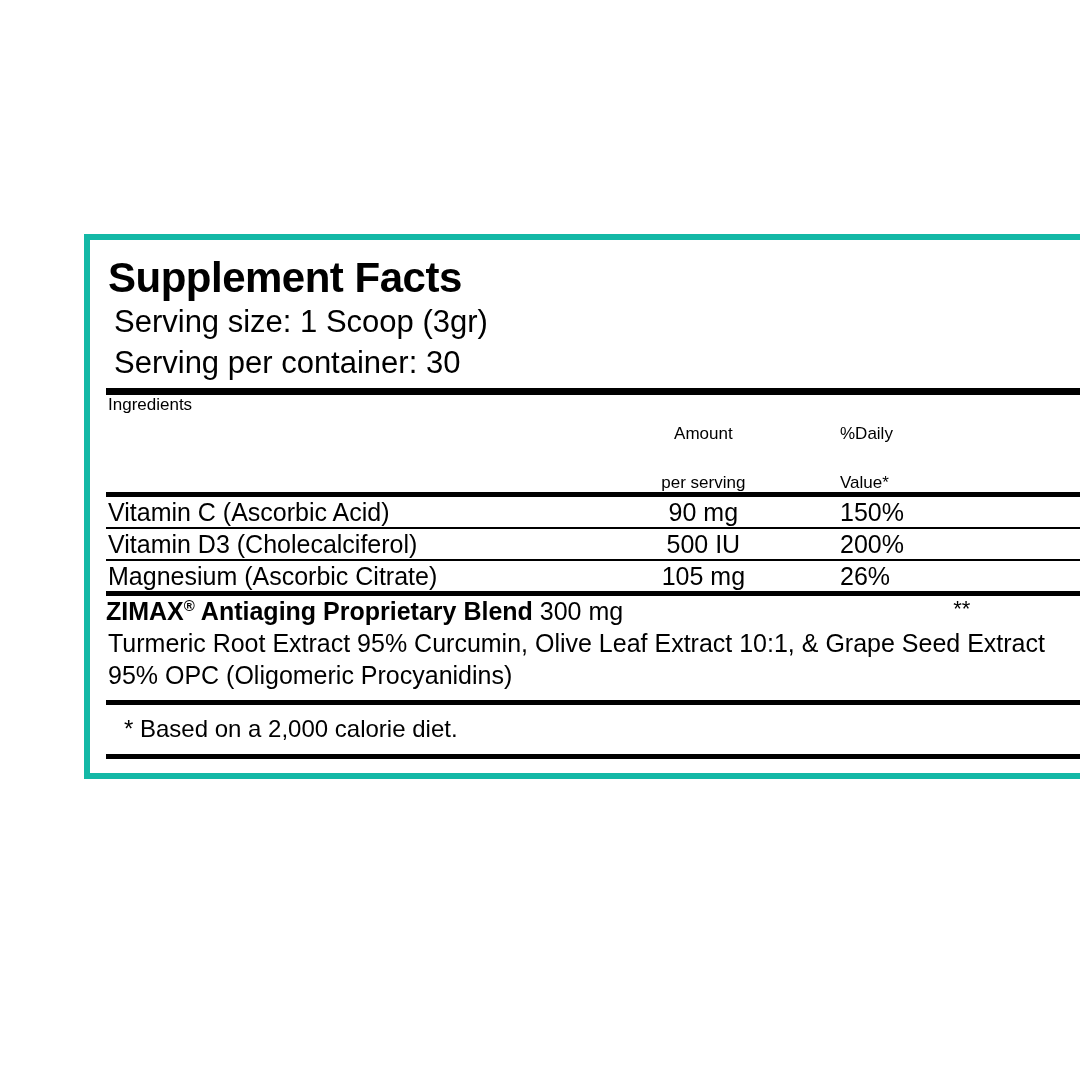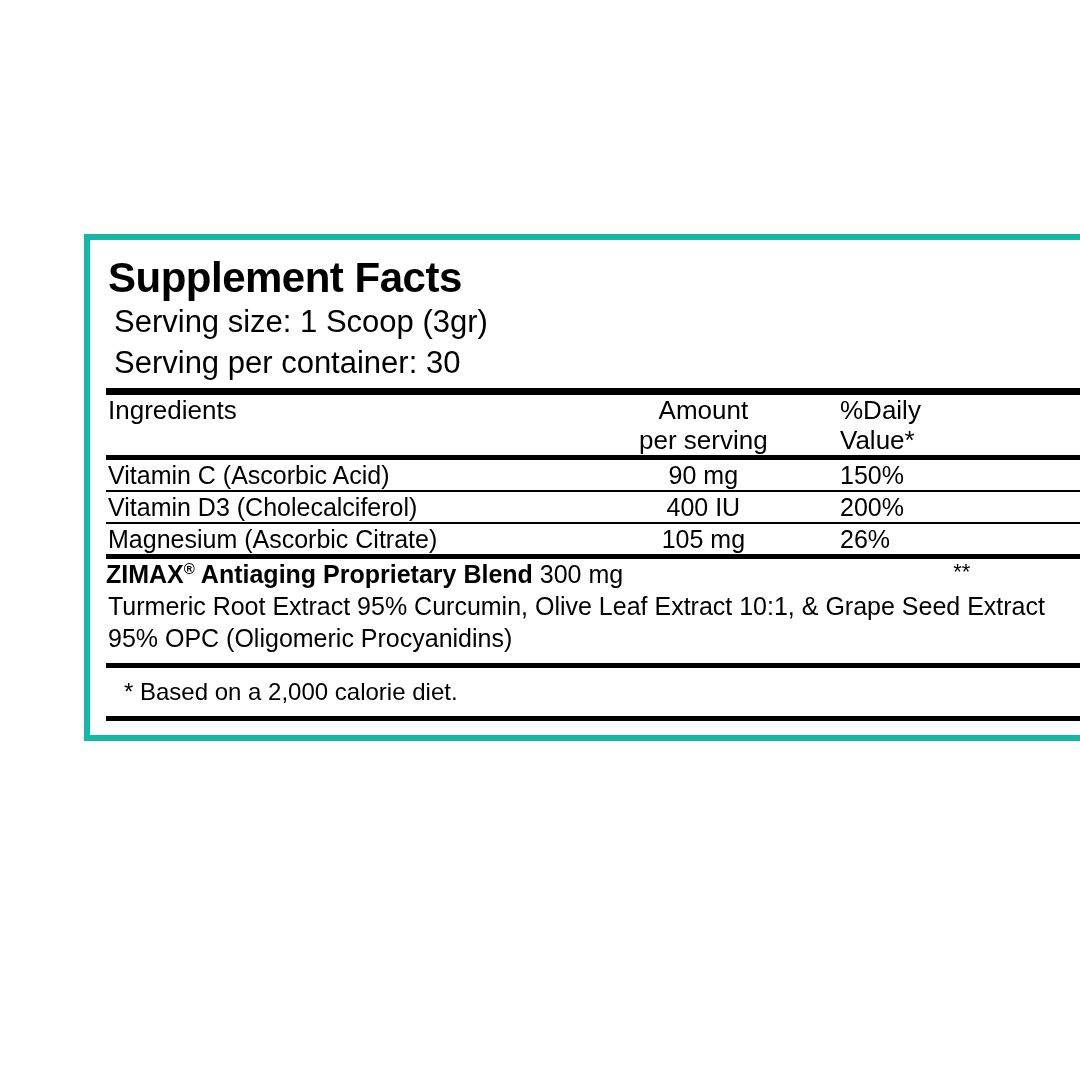--- a/index.html
+++ b/index.html
@@ -62,28 +62,29 @@
   }
   table.facts td {
     padding: 0;
     vertical-align: top;
   }
   .col-name { width: 47%; }
   .col-amt  { width: 28%; text-align: center; }
   .col-dv   { width: 25%; }
 
   .head-row td {
-    font-size: 26px;
+    font-size: 17px;
     line-height: 1.16;
     padding: 6px 0 7px 0;
   }
   .head-row .col-name { text-align: left; padding-left: 2px; }
 
   .head-sub {
     display: block;
+    margin-top: 29px;
   }
 
   .nutrient td {
     font-size: 25px;
     line-height: 1.2;
     padding: 7px 0 8px 0;
   }
   .nutrient .col-name { text-align: left; padding-left: 2px; }
 
   .blend-row td {
@@ -170,21 +171,21 @@
         <td class="col-dv">150%</td>
       </tr>
     </tbody>
   </table>
   <div class="rule-thin"></div>
 
   <table class="facts">
     <tbody>
       <tr class="nutrient">
         <td class="col-name">Vitamin D3 (Cholecalciferol)</td>
-        <td class="col-amt">400 IU</td>
+        <td class="col-amt">500 IU</td>
         <td class="col-dv">200%</td>
       </tr>
     </tbody>
   </table>
   <div class="rule-thin"></div>
 
   <table class="facts">
     <tbody>
       <tr class="nutrient">
         <td class="col-name">Magnesium (Ascorbic Citrate)</td>

